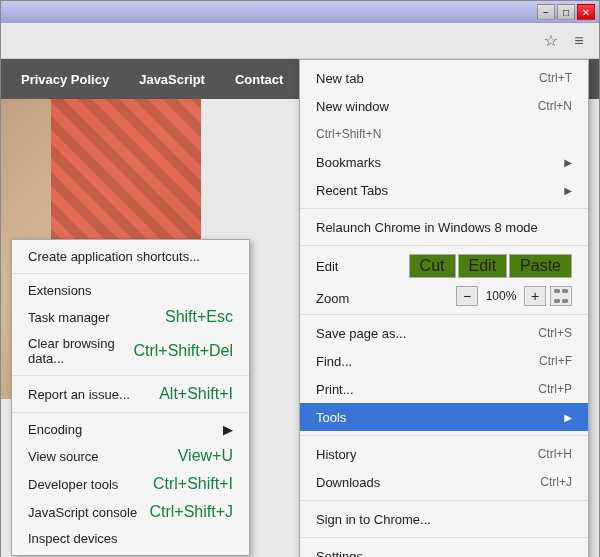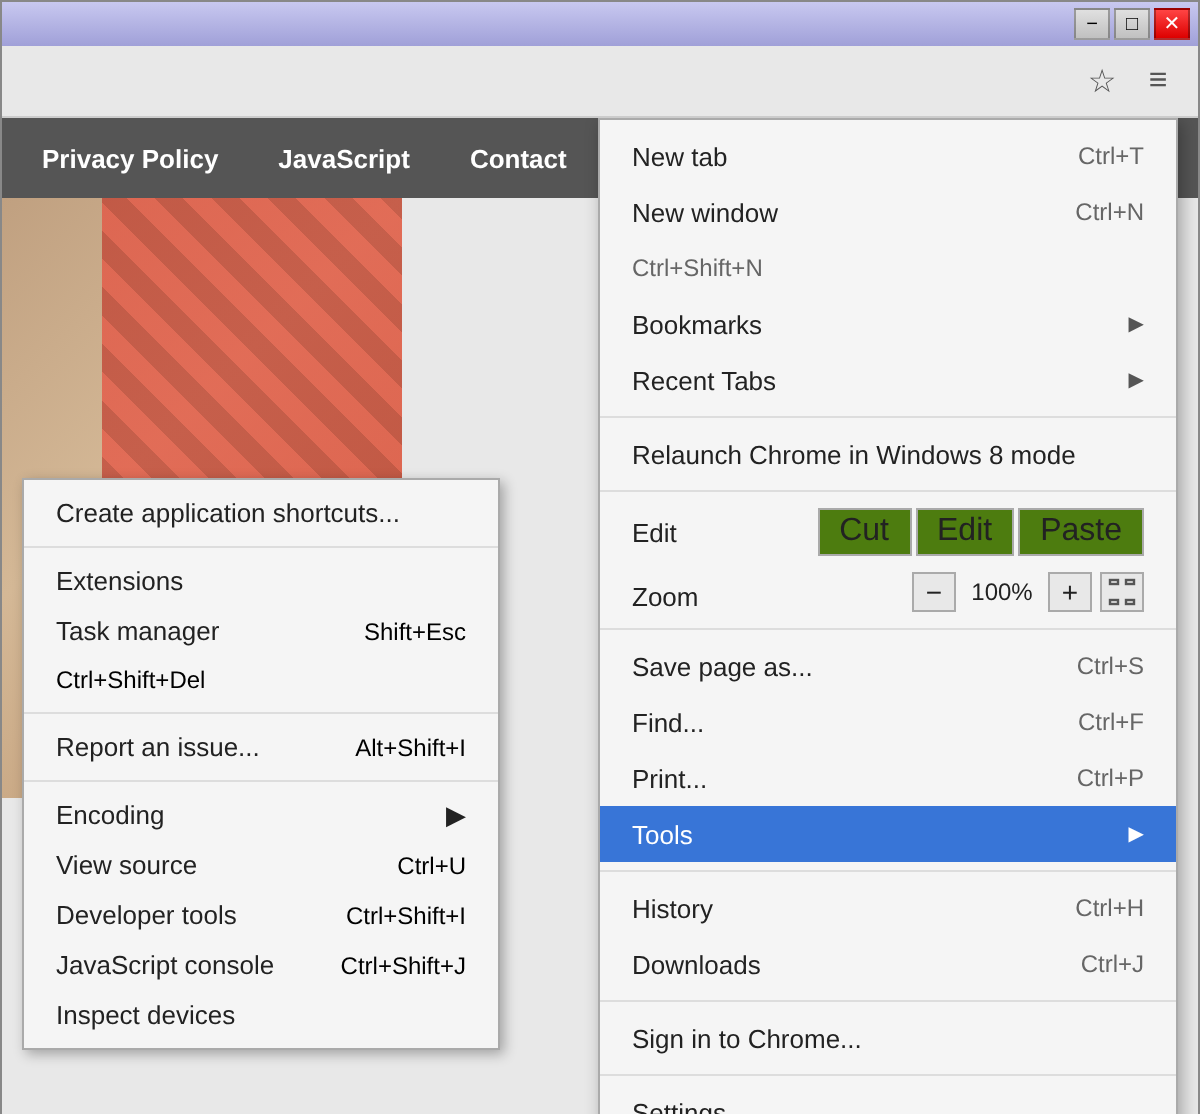--- a/index.html
+++ b/index.html
@@ -169,22 +169,22 @@
     .left-menu-item {
       padding: 5px 16px;
       cursor: pointer;
       display: flex;
       justify-content: space-between;
       align-items: center;
       color: #222;
     }
 
     .left-menu-item .shortcut {
-      color: #000000;
-      font-size: 12px;
+      color: #15803d;
+      font-size: 16px;
     }
 
     
     .chrome-menu {
       position: absolute;
       top: 0;
       right: 10px;
       width: 290px;
       background: #f5f5f5;
       border: 1px solid #aaa;
@@ -360,35 +360,36 @@
       </div>
       <div class="menu-separator"></div>
       <div class="left-menu-item">
         <span>Extensions</span>
       </div>
       <div class="left-menu-item">
         <span>Task manager</span>
         <span class="shortcut">Shift+Esc</span>
       </div>
       <div class="left-menu-item">
+        <span>Clear browsing data...</span>
         <span class="shortcut">Ctrl+Shift+Del</span>
       </div>
       <div class="menu-separator"></div>
       <div class="left-menu-item">
         <span>Report an issue...</span>
         <span class="shortcut">Alt+Shift+I</span>
       </div>
       <div class="menu-separator"></div>
       <div class="left-menu-item">
         <span>Encoding</span>
         <span class="arrow">▶</span>
       </div>
       <div class="left-menu-item">
         <span>View source</span>
-        <span class="shortcut">Ctrl+U</span>
+        <span class="shortcut">View+U</span>
       </div>
       <div class="left-menu-item">
         <span>Developer tools</span>
         <span class="shortcut">Ctrl+Shift+I</span>
       </div>
       <div class="left-menu-item">
         <span>JavaScript console</span>
         <span class="shortcut">Ctrl+Shift+J</span>
       </div>
       <div class="left-menu-item">

